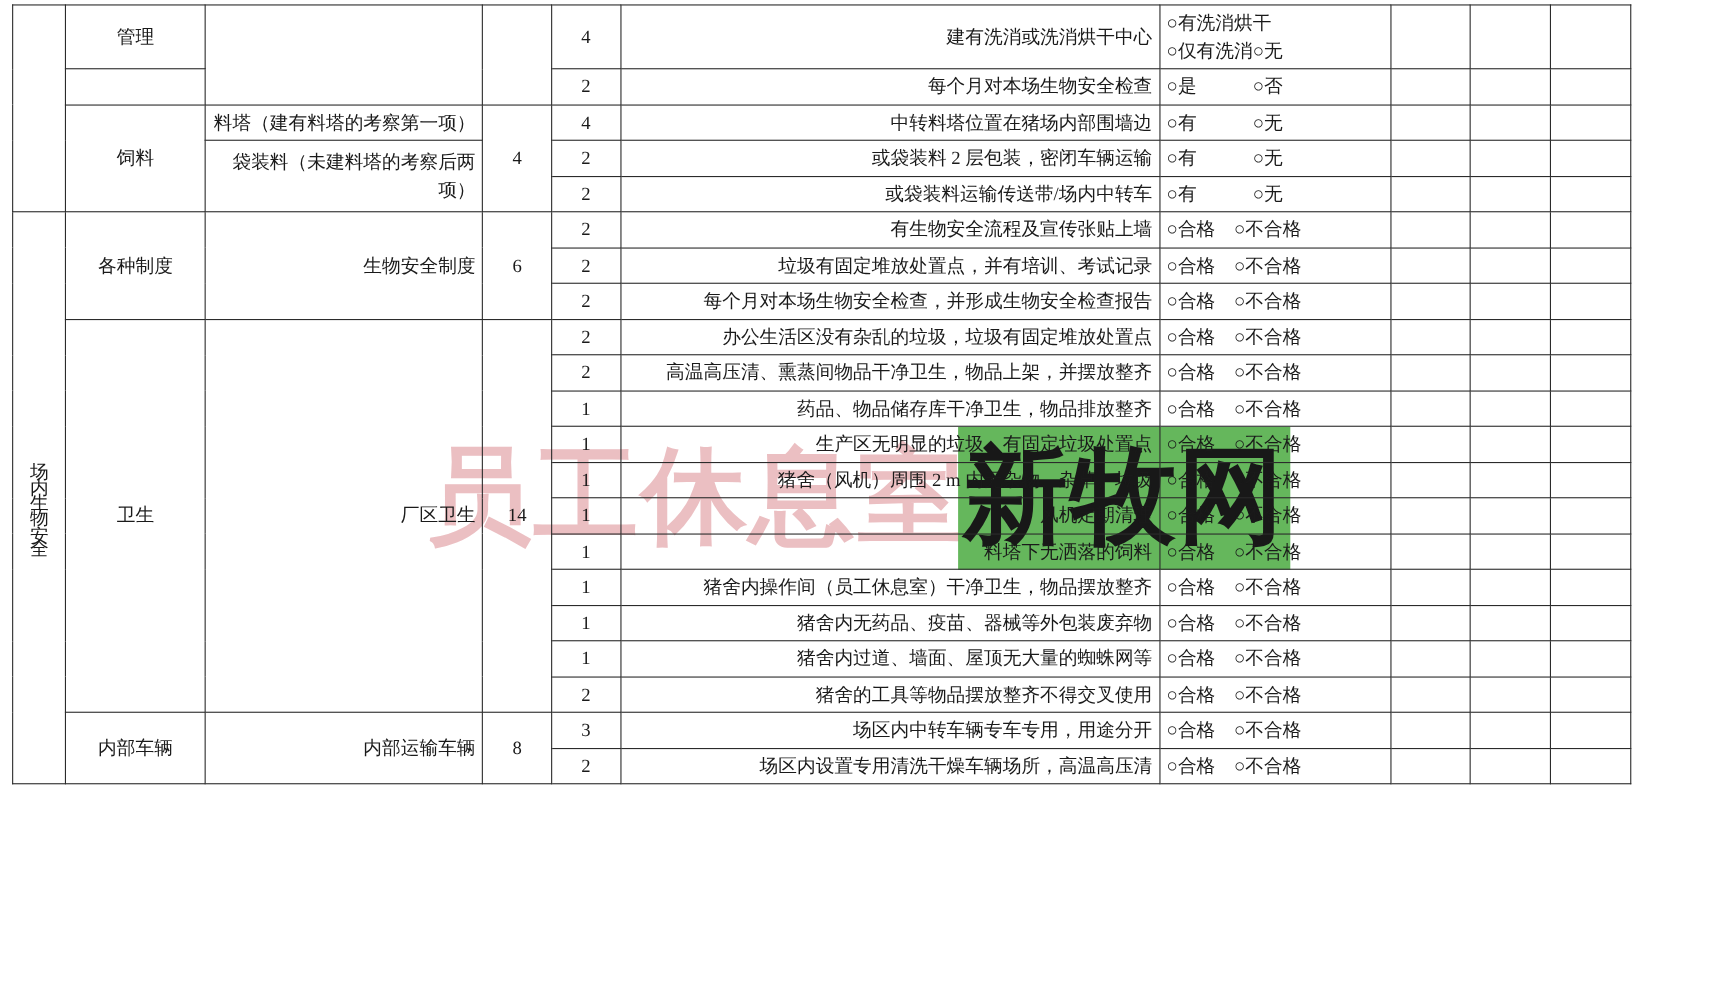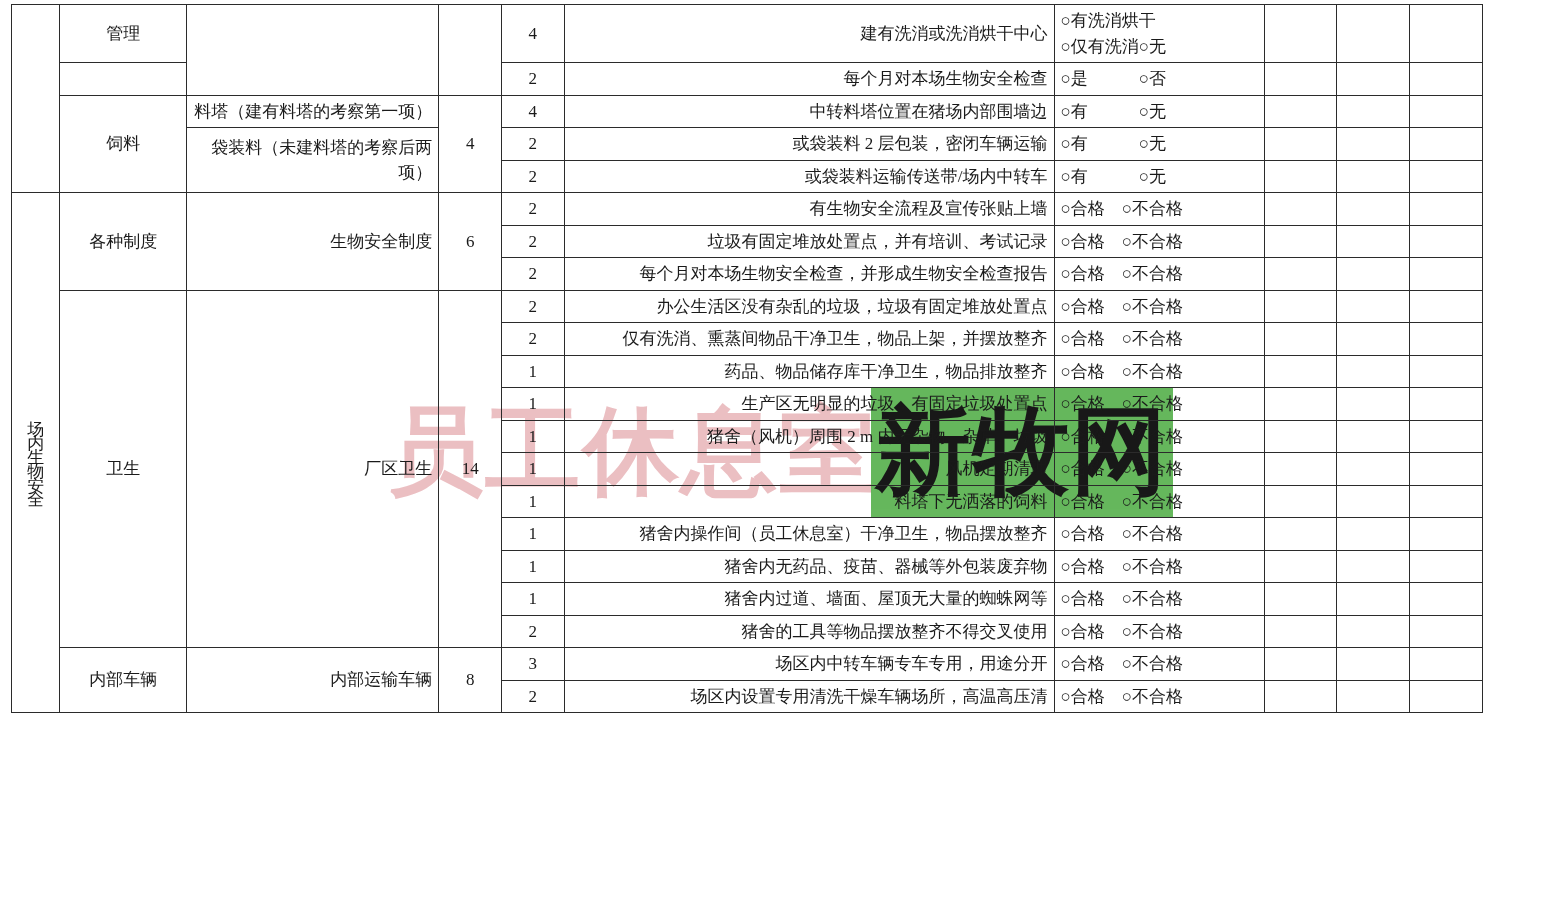--- a/index.html
+++ b/index.html
@@ -210,21 +210,21 @@
         <td class="c-pts">2</td>
         <td class="c-desc">办公生活区没有杂乱的垃圾，垃圾有固定堆放处置点</td>
         <td class="c-opt">○合格　○不合格</td>
         <td class="c-b1"></td>
         <td class="c-b2"></td>
         <td class="c-b3"></td>
       </tr>
 
       <tr>
         <td class="c-pts">2</td>
-        <td class="c-desc">仅有洗消、熏蒸间物品干净卫生，物品上架，并摆放整齐</td>
+        <td class="c-desc">高温高压清、熏蒸间物品干净卫生，物品上架，并摆放整齐</td>
         <td class="c-opt">○合格　○不合格</td>
         <td class="c-b1"></td>
         <td class="c-b2"></td>
         <td class="c-b3"></td>
       </tr>
 
       <tr>
         <td class="c-pts">1</td>
         <td class="c-desc">药品、物品储存库干净卫生，物品排放整齐</td>
         <td class="c-opt">○合格　○不合格</td>

